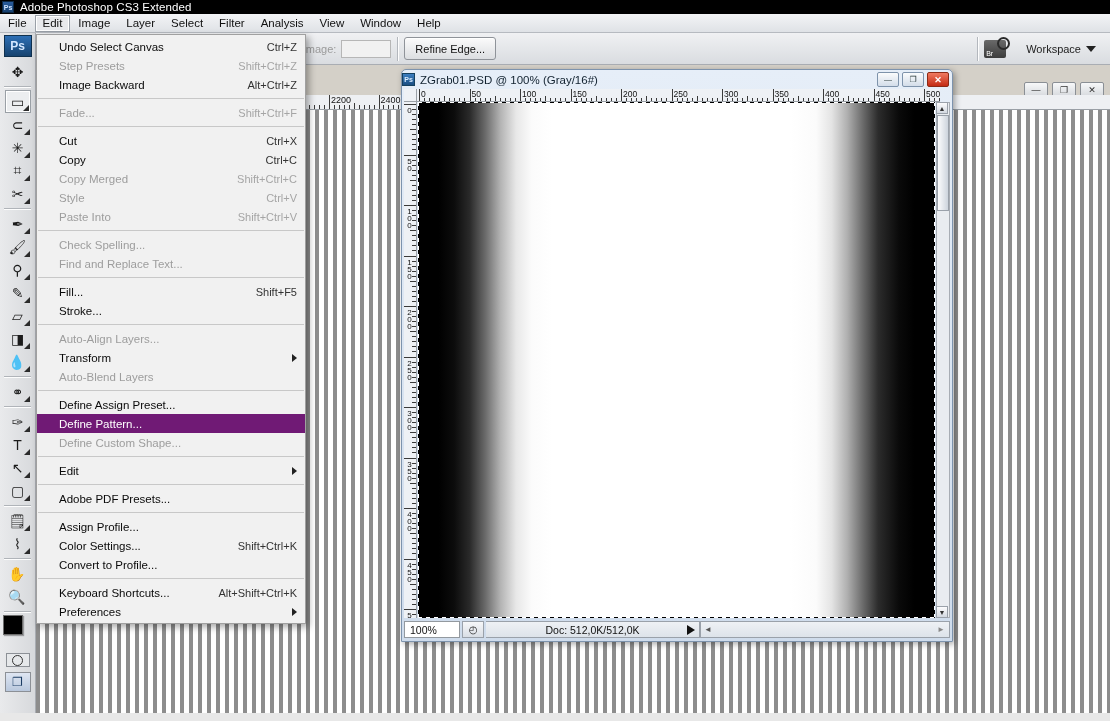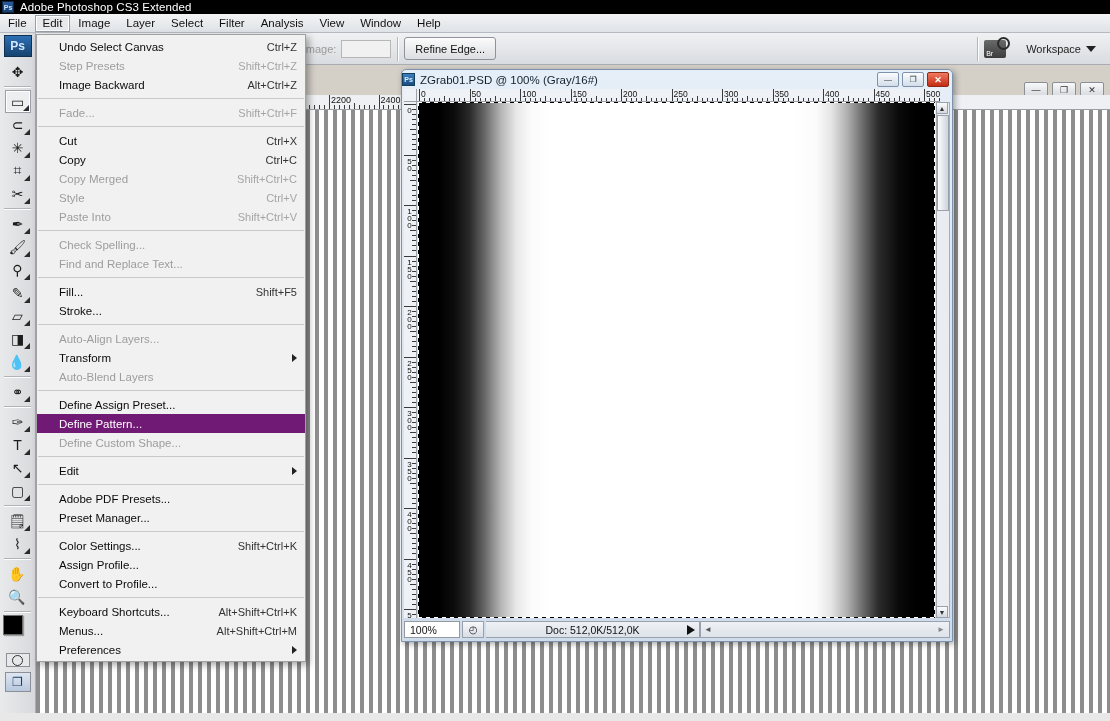--- a/index.html
+++ b/index.html
@@ -983,42 +983,35 @@
     </div>
     <div class="mdiv"></div>
     <div class="mi">
       <span class="lbl">Edit</span>
       <span class="sub"></span>
     </div>
     <div class="mdiv"></div>
     <div class="mi">
       <span class="lbl">Adobe PDF Presets...</span>
     </div>
-    <div class="mi">
-      <span class="lbl">Preset Manager...</span>
-    </div>
     <div class="mdiv"></div>
+    <div class="mi">
+      <span class="lbl">Assign Profile...</span>
+    </div>
     <div class="mi">
       <span class="lbl">Color Settings...</span>
       <span class="sc">Shift+Ctrl+K</span>
     </div>
     <div class="mi">
-      <span class="lbl">Assign Profile...</span>
-    </div>
-    <div class="mi">
       <span class="lbl">Convert to Profile...</span>
     </div>
     <div class="mdiv"></div>
     <div class="mi">
       <span class="lbl">Keyboard Shortcuts...</span>
       <span class="sc">Alt+Shift+Ctrl+K</span>
     </div>
     <div class="mi">
-      <span class="lbl">Menus...</span>
-      <span class="sc">Alt+Shift+Ctrl+M</span>
-    </div>
-    <div class="mi">
       <span class="lbl">Preferences</span>
       <span class="sub"></span>
     </div>
   </div>
 
 <div id="bottomstrip"></div>
 
 </body></html>

